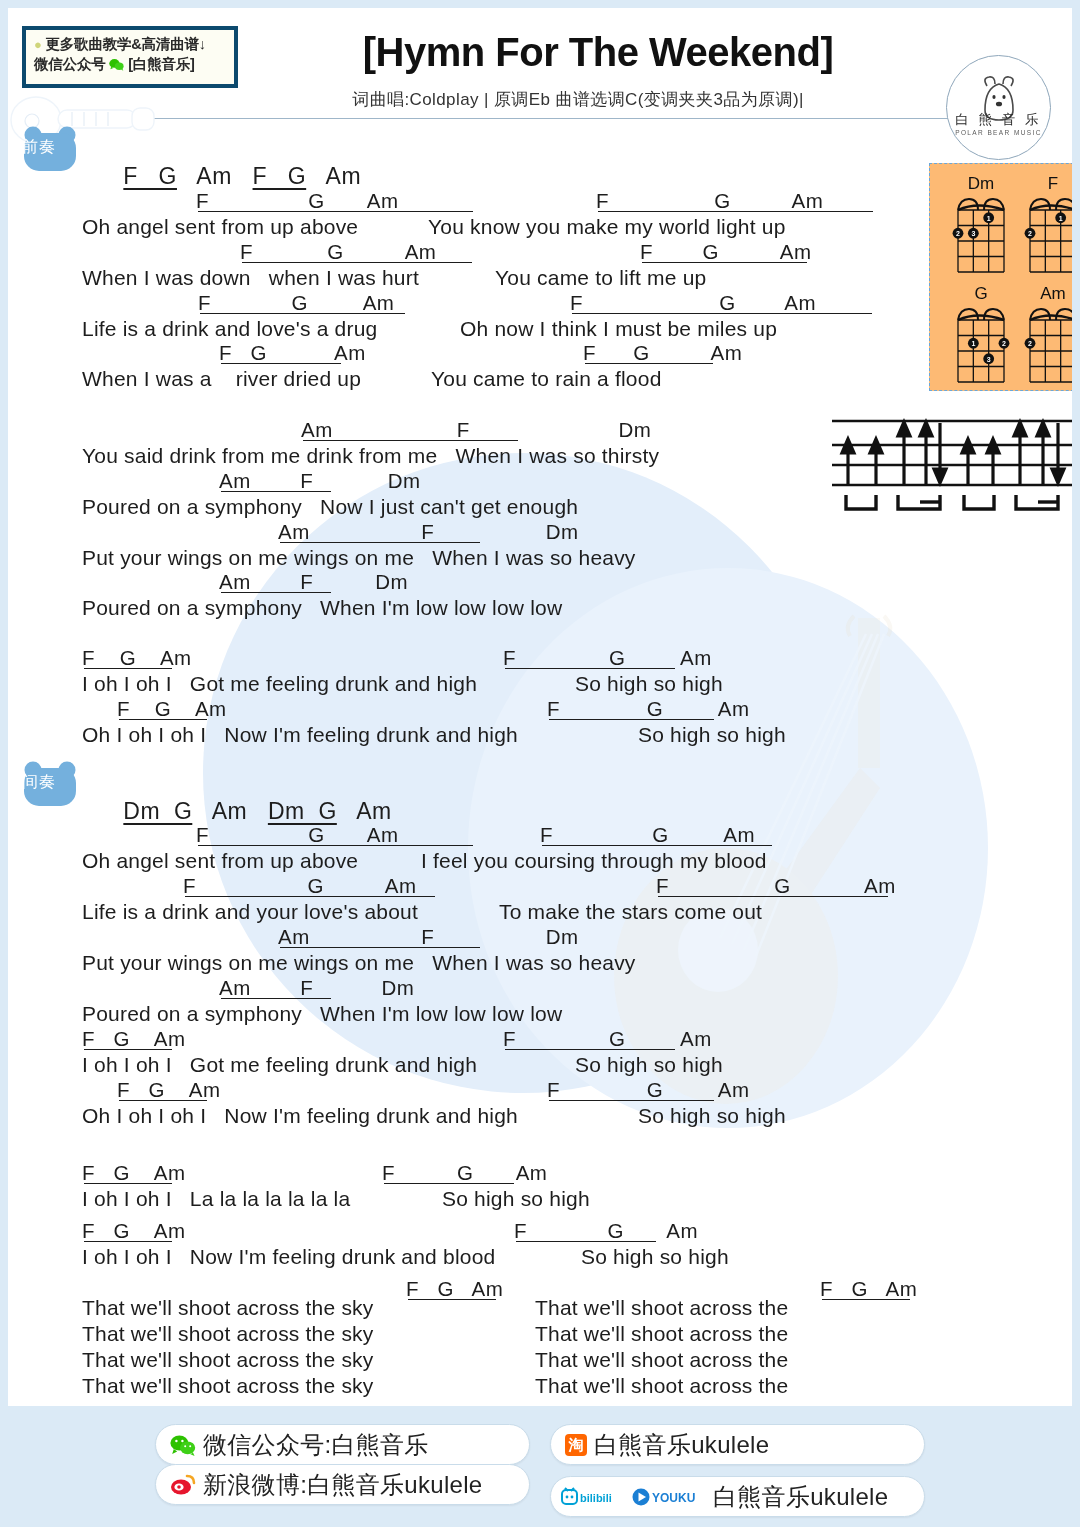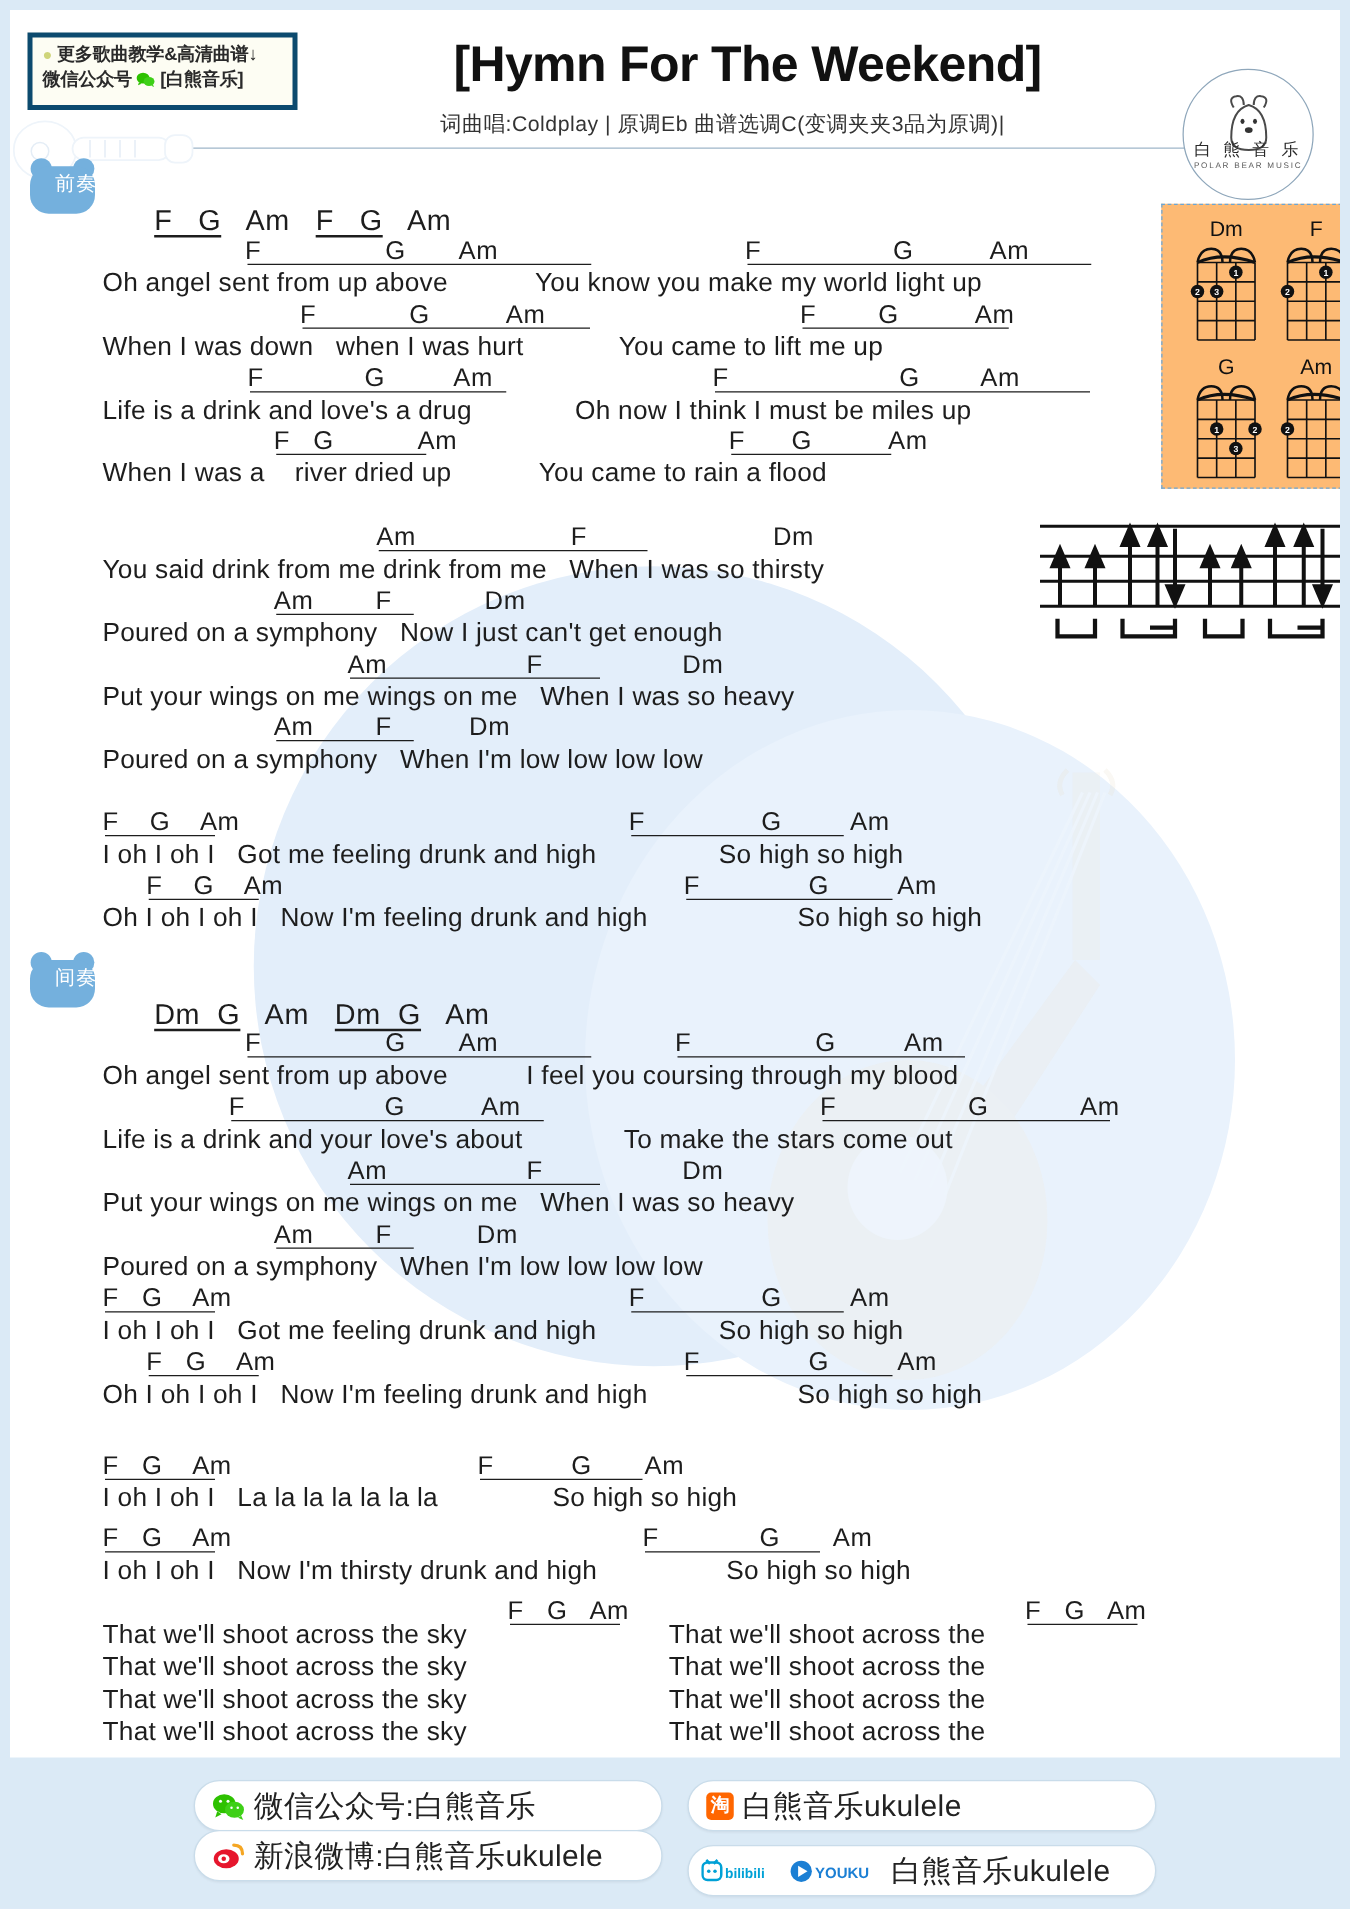--- a/index.html
+++ b/index.html
@@ -90,21 +90,21 @@
   #logo .en { position:absolute; left:0; right:0; top:73px; text-align:center;
     font-size: 6.5px; letter-spacing: 1.4px; color:#5a5a5a; }
   
   #uku-deco { position:absolute; left:2px; top:88px; width:150px; height:55px; }
   
   .sec-badge {
     position: absolute; width: 56px; height: 50px;
   }
   .sec-badge .lbl {
     position: absolute; left: 0; top: 13px; width: 56px;
-    text-align: right; font-size: 16px; color: #fff; letter-spacing: 1px;
+    text-align: left; font-size: 16px; color: #fff; letter-spacing: 1px;
     font-weight: 400;
   }
   
   .chline, .lyline {
     position: absolute; white-space: pre; color: #1d1d1d;
   }
   .chline { font-size: 20.5px; letter-spacing: .5px; }
   .lyline { font-size: 21px; letter-spacing: .2px; }
   .chline .u { text-decoration: underline; text-underline-offset: 4px; }
   
@@ -468,21 +468,21 @@
         <div style="position: absolute; left: 541px; top: 1092px; width: 165px; border-top: 1.6px solid rgb(29, 29, 29);"></div>
         <div class="lyline" style="left: 630px; top: 1096px;">So high so high</div>
         <div class="chline" style="left: 74px; top: 1153px;">F   G    Am</div>
         <div style="position: absolute; left: 76px; top: 1175px; width: 88px; border-top: 1.6px solid rgb(29, 29, 29);"></div>
         <div class="lyline" style="left: 74px; top: 1179px;">I oh I oh I   La la la la la la la</div>
         <div class="chline" style="left: 374px; top: 1153px;">F          G       Am</div>
         <div style="position: absolute; left: 376px; top: 1175px; width: 130px; border-top: 1.6px solid rgb(29, 29, 29);"></div>
         <div class="lyline" style="left: 434px; top: 1179px;">So high so high</div>
         <div class="chline" style="left: 74px; top: 1211px;">F   G    Am</div>
         <div style="position: absolute; left: 76px; top: 1233px; width: 88px; border-top: 1.6px solid rgb(29, 29, 29);"></div>
-        <div class="lyline" style="left: 74px; top: 1237px;">I oh I oh I   Now I'm thirsty drunk and high</div>
+        <div class="lyline" style="left: 74px; top: 1237px;">I oh I oh I   Now I'm feeling drunk and blood</div>
         <div class="chline" style="left: 506px; top: 1211px;">F             G       Am</div>
         <div style="position: absolute; left: 508px; top: 1233px; width: 140px; border-top: 1.6px solid rgb(29, 29, 29);"></div>
         <div class="lyline" style="left: 573px; top: 1237px;">So high so high</div>
         <div class="chline" style="left: 398px; top: 1269px;">F   G   Am</div>
         <div style="position: absolute; left: 400px; top: 1291px; width: 88px; border-top: 1.6px solid rgb(29, 29, 29);"></div>
         <div class="chline" style="left: 812px; top: 1269px;">F   G   Am</div>
         <div style="position: absolute; left: 814px; top: 1291px; width: 88px; border-top: 1.6px solid rgb(29, 29, 29);"></div>
       </div>
 
     <div id="tail-left">

